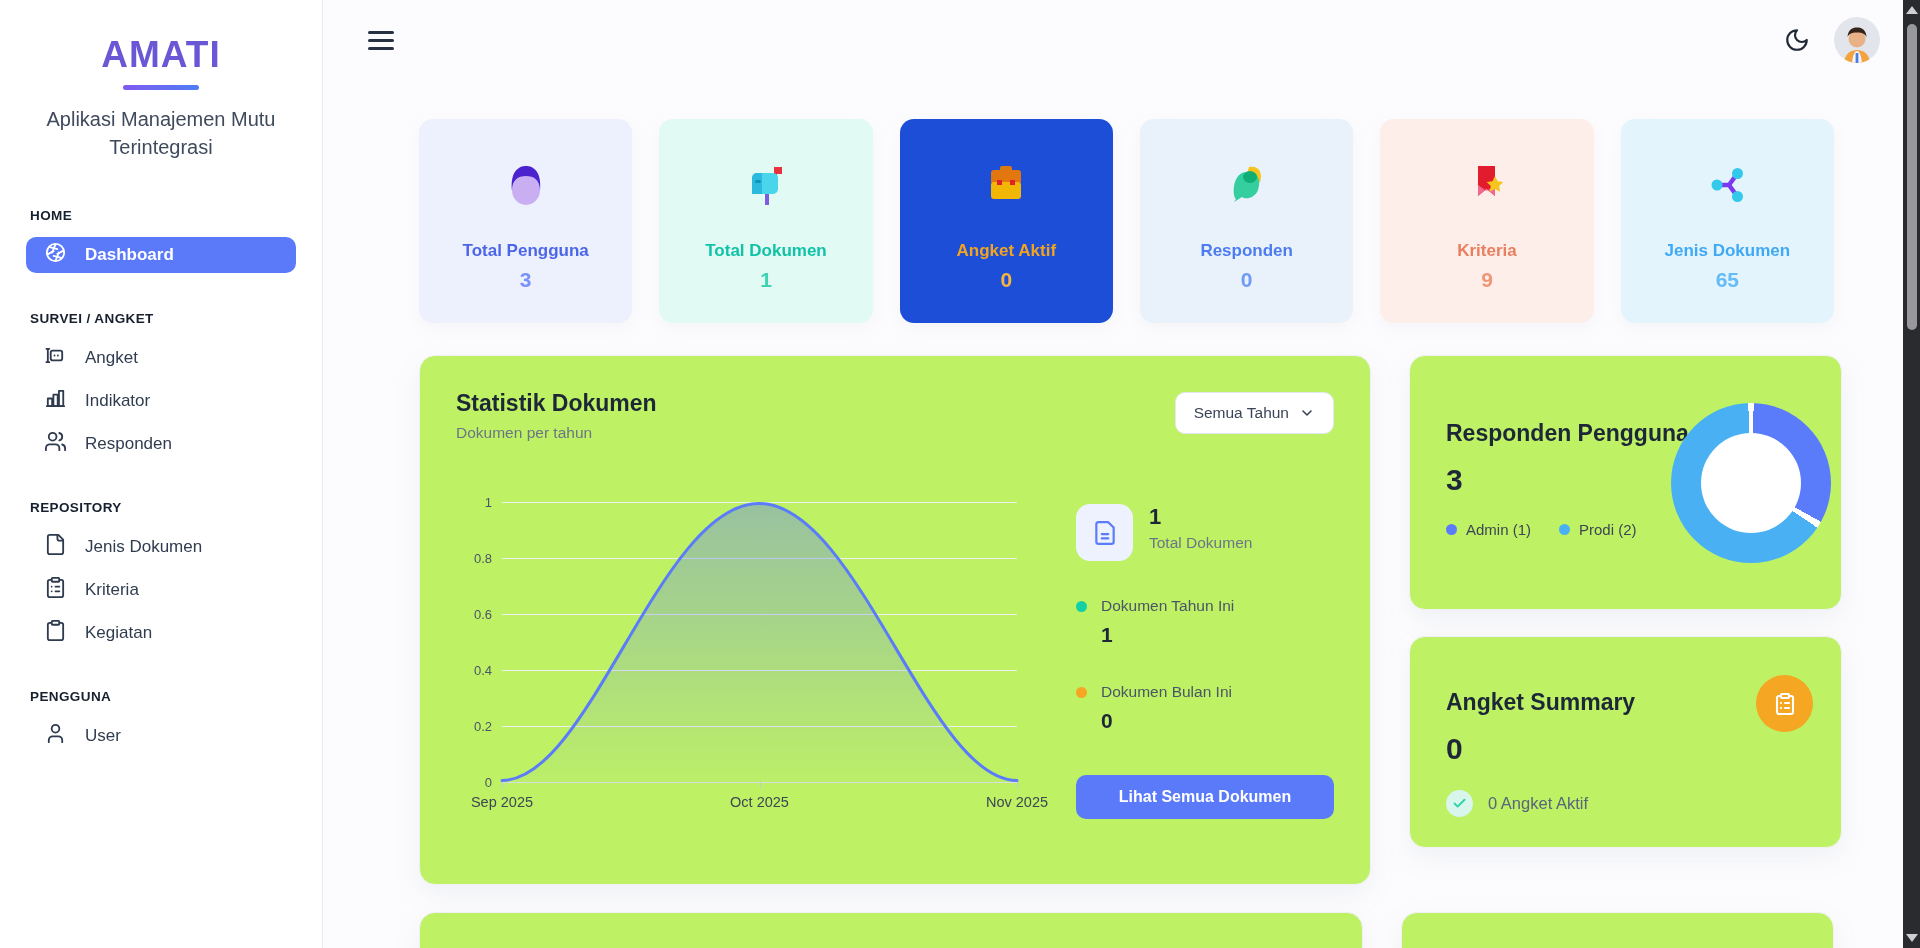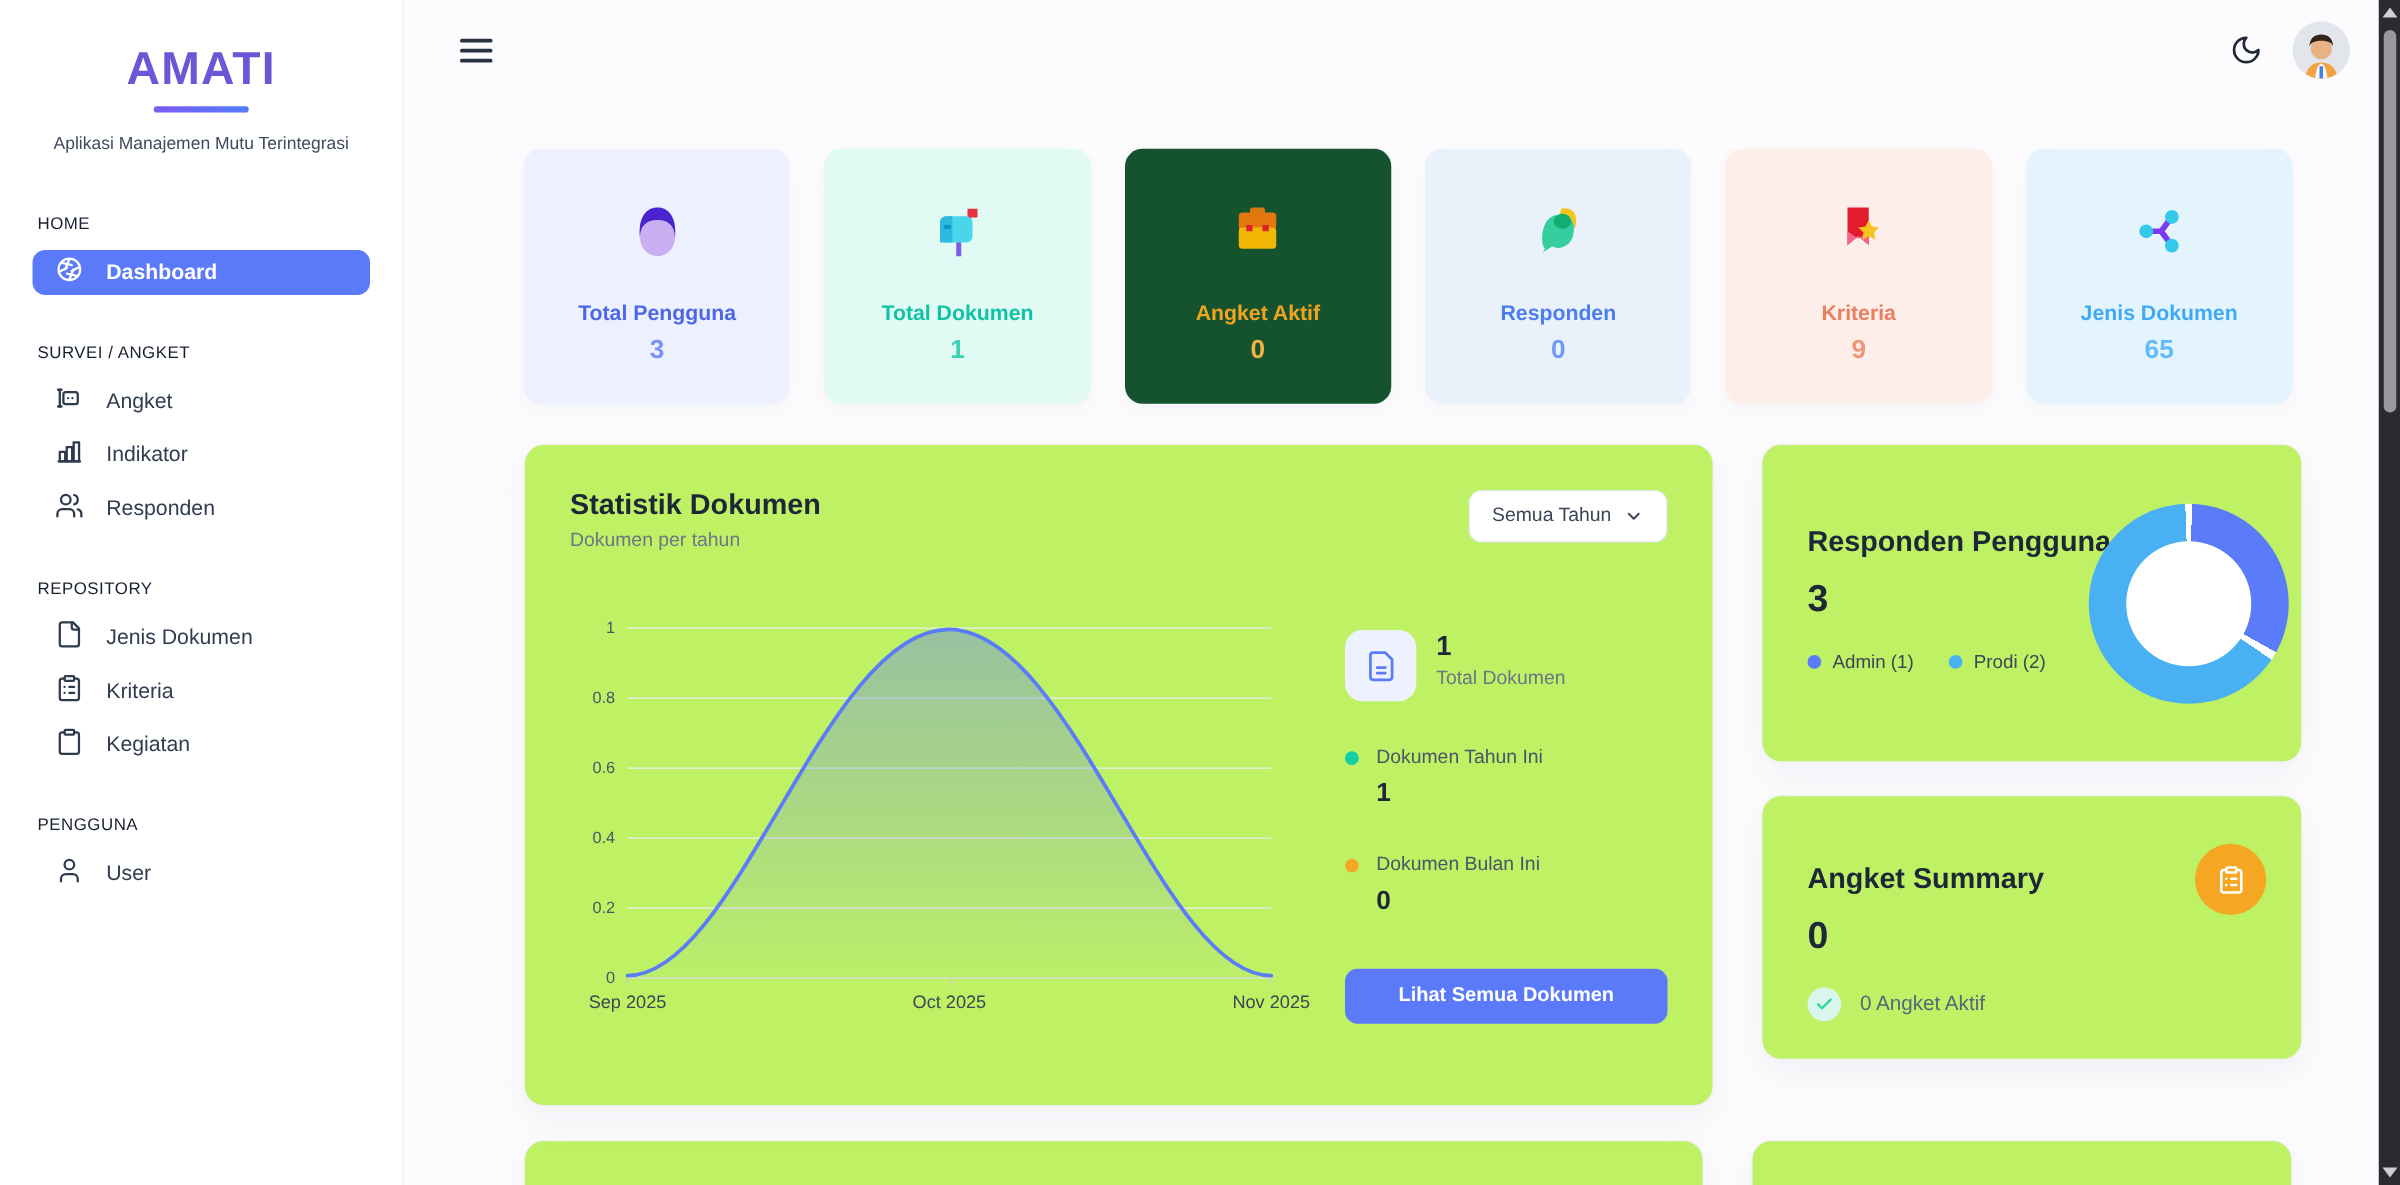--- a/index.html
+++ b/index.html
@@ -19,25 +19,25 @@
   .logo-block { text-align:center; }
   .logo {
     font-size:37px; font-weight:bold; letter-spacing:1px;
     color:#6a57d5;
   }
   .logo-underline {
     width:76px; height:5px; border-radius:3px; margin:9px auto 15px;
     background:linear-gradient(90deg,#7e5bf0,#4f7df5);
   }
   .subtitle {
-    font-size:14px; color:#3f4a5c; line-height:1.42; width:240px; margin:0 auto;
+    font-size:20px; color:#3f4a5c; line-height:1.42; width:240px; margin:0 auto;
   }
   .nav { margin-top:46px; padding:0 26px; height:695px; overflow:hidden; }
   .section-label {
-    font-size:13.5px; font-weight:normal; color:#17202e; letter-spacing:.4px;
+    font-size:13.5px; font-weight:bold; color:#17202e; letter-spacing:.4px;
     margin:0 4px 14px;
   }
   .section-gap { margin-top:38px; }
   .nav-item {
     display:flex; align-items:center; gap:18px; height:36px; margin-bottom:7px;
     padding-left:18px; border-radius:10px; font-size:17px; color:#303c50;
     cursor:pointer; text-decoration:none;
   }
   .nav-item svg { flex:0 0 auto; }
   .nav-item.active { background:#5b7afa; color:#ffffff; font-weight:bold; }
@@ -65,21 +65,21 @@
   .stats { display:grid; grid-template-columns:repeat(6,1fr); gap:27px; margin-top:39px; }
   .stat-card {
     height:204px; border-radius:14px; text-align:center; padding-top:38px;
     box-shadow:0 6px 16px rgba(150,160,180,.07);
   }
   .stat-emoji { height:58px; display:flex; justify-content:center; }
   .stat-label { font-size:17px; font-weight:bold; margin-top:26px; }
   .stat-value { font-size:21px; font-weight:bold; margin-top:7px; }
   .sc1 { background:#edf0fd; } .sc1 .stat-label{color:#4c66ea;} .sc1 .stat-value{color:#7a92f8;}
   .sc2 { background:#e1faf3; } .sc2 .stat-label{color:#10c3a7;} .sc2 .stat-value{color:#3ed2b4;}
-  .sc3 { background:#14532d; } .sc3 .stat-label{color:#f2a41f;} .sc3 .stat-value{color:#f5b33f;}
+  .sc3 { background:#1d4ed8; } .sc3 .stat-label{color:#f2a41f;} .sc3 .stat-value{color:#f5b33f;}
   .sc4 { background:#e9f1fb; } .sc4 .stat-label{color:#4c7cf0;} .sc4 .stat-value{color:#6f9bf6;}
   .sc5 { background:#fdeeea; } .sc5 .stat-label{color:#e97f5f;} .sc5 .stat-value{color:#f09678;}
   .sc6 { background:#e4f4fd; } .sc6 .stat-label{color:#3fa9f5;} .sc6 .stat-value{color:#63bbf8;}
 
   
   .row2 { display:grid; grid-template-columns:1fr 433px; gap:38px; margin-top:32px; }
   .card {
     background:#bef264; border:1px solid #f0f1f6; border-radius:16px;
     box-shadow:0 10px 26px rgba(140,150,170,.10);
   }

